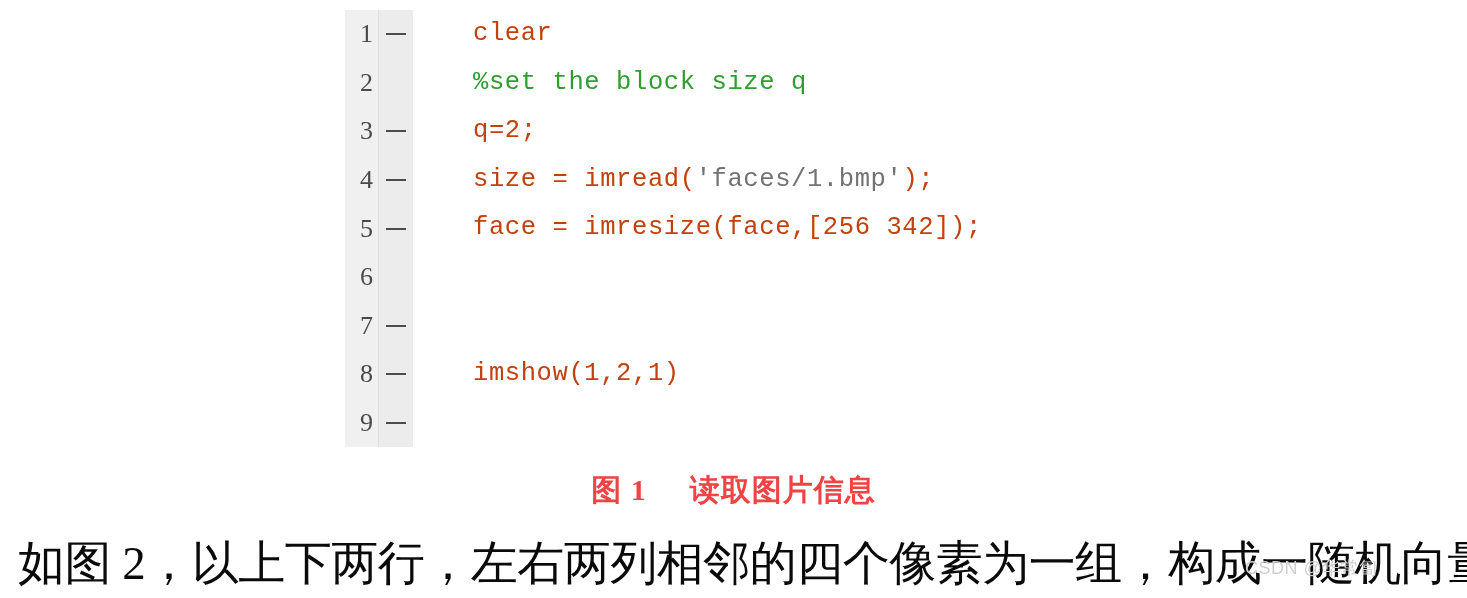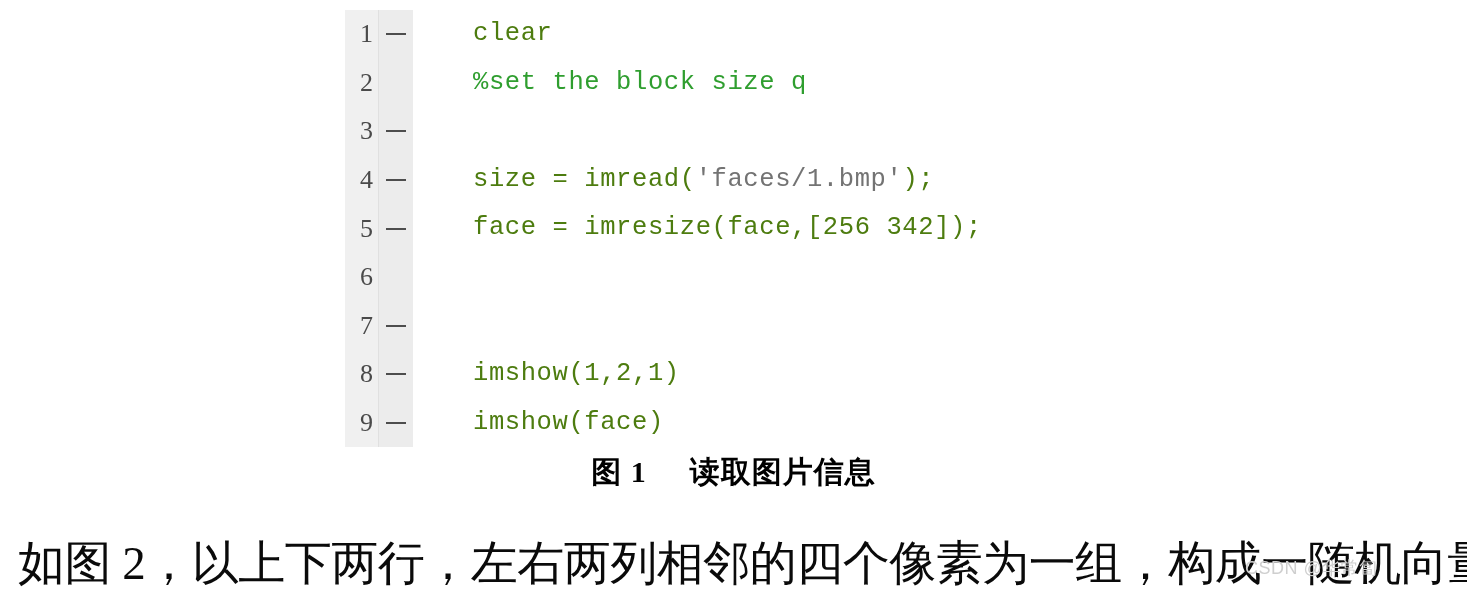--- a/index.html
+++ b/index.html
@@ -82,33 +82,33 @@
     font-family: "Liberation Mono", monospace;
     font-size: 25.5px;
     color: #1a1a1a;
     white-space: pre;
     letter-spacing: 0.6px;
     line-height: 48.6px;
   }
 
   .tok-comment { color: #2f9e2f; margin-top: 22px; }
   .tok-string  { color: #737373; }
-  .tok-plain   { color: #4d7c0f; font-family: Liberation Mono, monospace; }
+  .tok-plain   { color: #c2410c; font-family: Liberation Mono, monospace; }
 
   
   #figure-caption {
     position: absolute;
     left: 0;
-    top: 452px;
+    top: 470px;
     width: 1467px;
     text-align: center;
     font-family: "Liberation Serif", serif;
     font-weight: bold;
     font-size: 30px;
-    color: #000000;
+    color: #ef4444;
     letter-spacing: 1px;
   }
   #figure-caption .cap-gap { display: inline-block; width: 26px; }
 
   
   #body-paragraph {
     position: absolute;
     left: 18px;
     top: 536px;
     width: 1449px;
@@ -148,20 +148,21 @@
       <div class="code-row">
         <div class="gutter-num">2</div>
         <div class="gutter-mark blank"></div>
         <div class="code-text"><span class="tok-comment">%set the block size q</span></div>
       </div>
       <div class="code-row">
         <div class="gutter-num">3</div>
         <div class="gutter-mark">
           <span class="dash"></span>
         </div>
+        <div class="code-text"><span class="tok-plain">q=2;</span></div>
       </div>
       <div class="code-row">
         <div class="gutter-num">4</div>
         <div class="gutter-mark">
           <span class="dash"></span>
         </div>
         <div class="code-text"><span class="tok-plain">size = imread(</span><span class="tok-string">'faces/1.bmp'</span><span class="tok-plain">);</span></div>
       </div>
       <div class="code-row">
         <div class="gutter-num">5</div>
@@ -186,21 +187,20 @@
         <div class="gutter-mark">
           <span class="dash"></span>
         </div>
         <div class="code-text"><span class="tok-plain">imshow(1,2,1)</span></div>
       </div>
       <div class="code-row">
         <div class="gutter-num">9</div>
         <div class="gutter-mark">
           <span class="dash"></span>
         </div>
-        <div class="code-text"><span class="tok-plain">imshow(face)</span></div>
       </div>
     </div>
 </div>
 
 <div id="figure-caption">
   <span>图 1</span>
   <span class="cap-gap"></span>
   <span>读取图片信息</span>
 </div>
 

